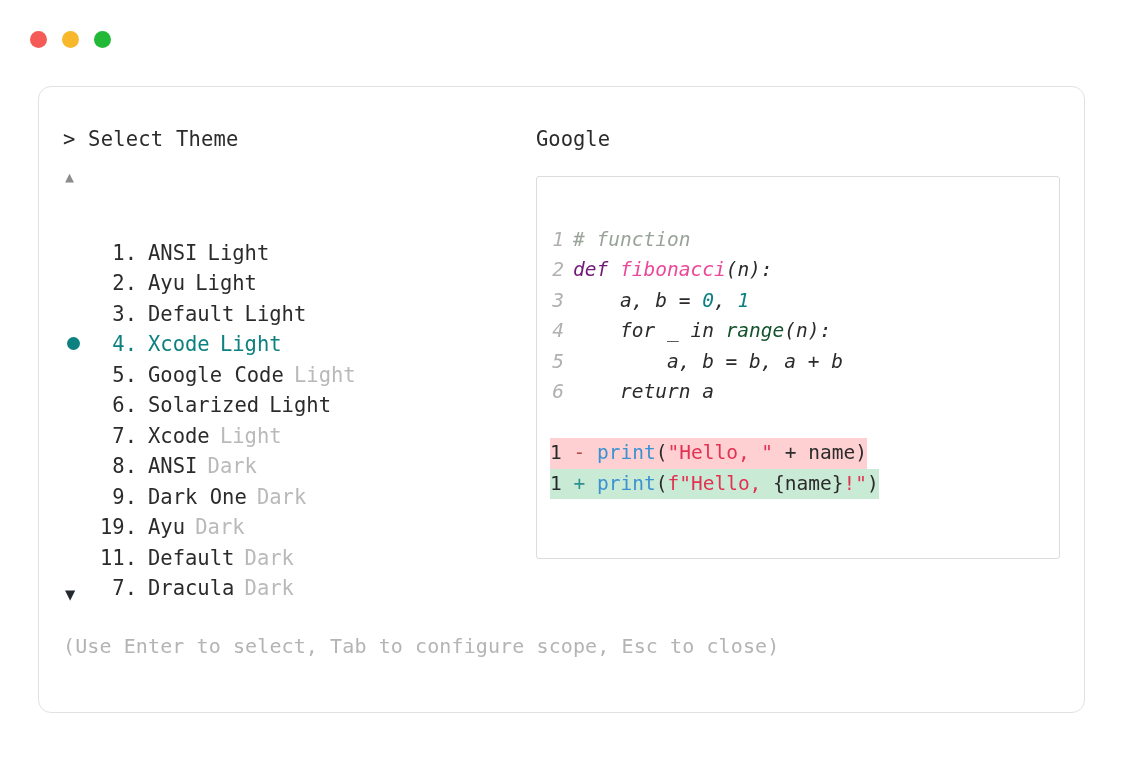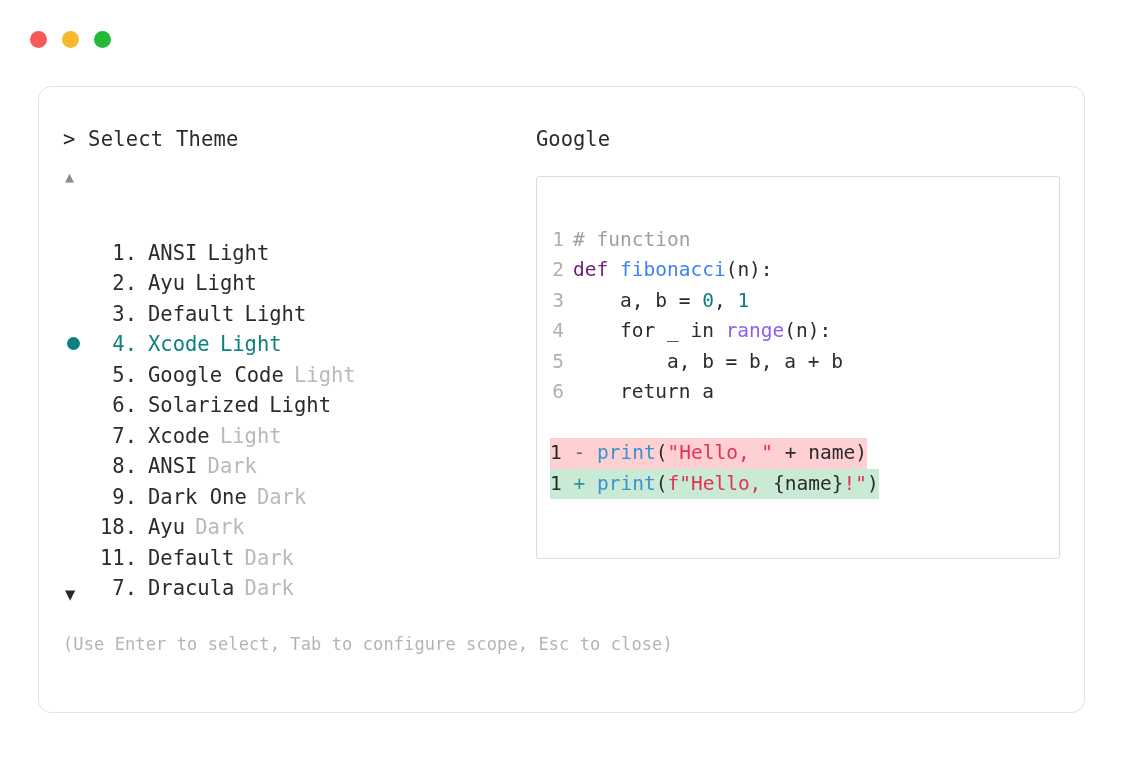--- a/index.html
+++ b/index.html
@@ -124,21 +124,21 @@
   .variant.muted { color: #b9b9b9; }
   .variant.strong { color: #2b2b2b; }
   .theme-item.selected .num-col,
   .theme-item.selected .name-col,
   .theme-item.selected .variant { color: #0d8080; }
 
   .help-text {
     position: absolute;
     left: 24px;
     top: 547px;
-    font-size: 17px;
+    font-size: 20px;
     color: #b4b4b4;
     white-space: pre;
     letter-spacing: 0.1px;
   }
 
   
   .right-pane {
     position: absolute;
     left: 497px;
     top: 42px;
@@ -162,35 +162,35 @@
     overflow: hidden;
   }
   .code {
     position: absolute;
     left: 13px;
     top: 48px;
     font-size: 19.5px;
     line-height: 30.5px;
     white-space: pre;
   }
-  .code-line { white-space: pre; }
+  .code-line { white-space: pre; font-style: italic; }
   .code-line .ln {
     display: inline-block;
     width: 14px;
     text-align: right;
     color: #b0b0b0;
   }
   .code-line .gut { display: inline-block; width: 9px; }
 
   .tok-comment { color: #9aa39a; }
   .tok-keyword { color: #701a75; }
-  .tok-func    { color: #3b82f6; }
+  .tok-func    { color: #ec4899; }
   .tok-plain   { color: #2b2b2b; }
   .tok-number  { color: #0d8080; }
-  .tok-builtin { color: #8b5cf6; text-align: right; }
+  .tok-builtin { color: #14532d; text-align: right; }
   .tok-call    { color: #3b92d1; }
   .tok-string  { color: #e23152; }
   .tok-punc    { color: #2b2b2b; }
 
   .diff-block { margin-top: 30.5px; }
   .diff-line {
     white-space: pre;
     display: inline-block;
     line-height: 30.5px;
   }
@@ -219,21 +219,21 @@
     <ul class="theme-list" id="theme-list">
         <li class="theme-item"><span class="bullet-col"></span><span class="num-col">1.</span><span class="name-col">ANSI</span><span class="variant strong">Light</span></li>
         <li class="theme-item"><span class="bullet-col"></span><span class="num-col">2.</span><span class="name-col">Ayu</span><span class="variant strong">Light</span></li>
         <li class="theme-item"><span class="bullet-col"></span><span class="num-col">3.</span><span class="name-col">Default</span><span class="variant strong">Light</span></li>
         <li class="theme-item selected"><span class="bullet-col"><span class="bullet-dot"></span></span><span class="num-col">4.</span><span class="name-col">Xcode</span><span class="variant strong">Light</span></li>
         <li class="theme-item"><span class="bullet-col"></span><span class="num-col">5.</span><span class="name-col">Google Code</span><span class="variant muted">Light</span></li>
         <li class="theme-item"><span class="bullet-col"></span><span class="num-col">6.</span><span class="name-col">Solarized</span><span class="variant strong">Light</span></li>
         <li class="theme-item"><span class="bullet-col"></span><span class="num-col">7.</span><span class="name-col">Xcode</span><span class="variant muted">Light</span></li>
         <li class="theme-item"><span class="bullet-col"></span><span class="num-col">8.</span><span class="name-col">ANSI</span><span class="variant muted">Dark</span></li>
         <li class="theme-item"><span class="bullet-col"></span><span class="num-col">9.</span><span class="name-col">Dark One</span><span class="variant muted">Dark</span></li>
-        <li class="theme-item"><span class="bullet-col"></span><span class="num-col">18.</span><span class="name-col">Ayu</span><span class="variant muted">Dark</span></li>
+        <li class="theme-item"><span class="bullet-col"></span><span class="num-col">19.</span><span class="name-col">Ayu</span><span class="variant muted">Dark</span></li>
         <li class="theme-item"><span class="bullet-col"></span><span class="num-col">11.</span><span class="name-col">Default</span><span class="variant muted">Dark</span></li>
         <li class="theme-item"><span class="bullet-col"></span><span class="num-col">7.</span><span class="name-col">Dracula</span><span class="variant muted">Dark</span></li>
       </ul>
 
     <div class="scroll-arrow arrow-down">▼</div>
   </div>
 
   <div class="help-text">(Use Enter to select, Tab to configure scope, Esc to close)</div>
 
   <div class="right-pane">

